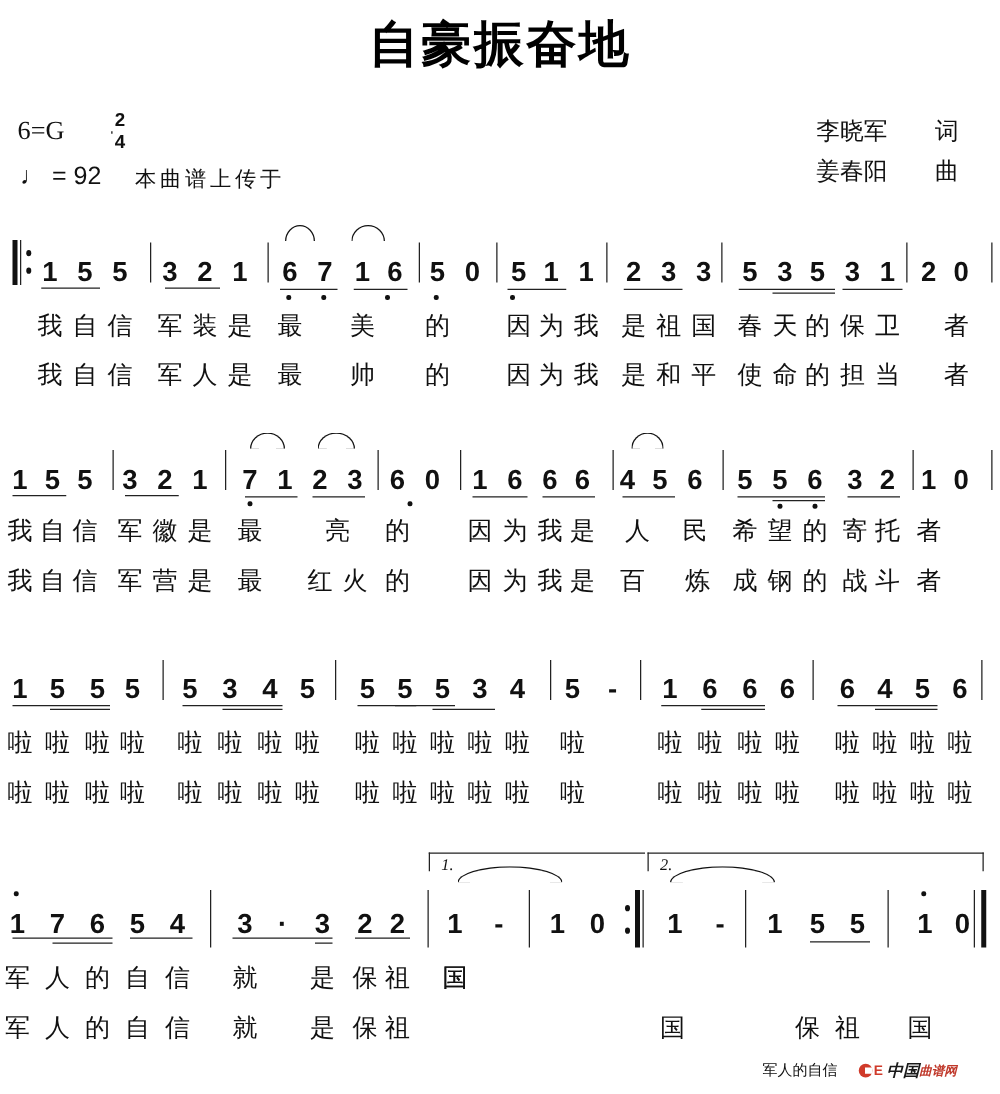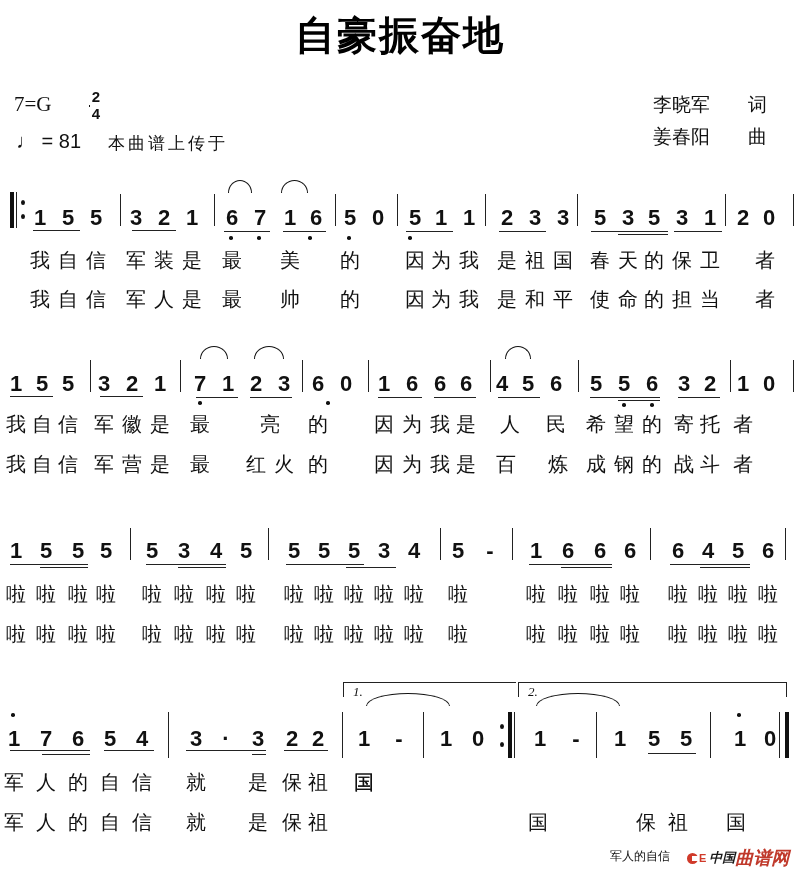--- a/index.html
+++ b/index.html
@@ -23,36 +23,36 @@
   .lyric { position:absolute; font-family:"DejaVu Sans", sans-serif; font-size:20px; width:22px; text-align:center; line-height:24px; }
   .volta { position:absolute; border-top:1.3px solid #222; border-left:1.3px solid #222; height:14px; }
   .volta.right { border-right:1.3px solid #222; }
   .volta-label { position:absolute; font-family:"Liberation Serif", serif; font-style:italic; font-size:13px; }
   .footer { position:absolute; left:610px; top:848px; font-family:"DejaVu Sans", sans-serif; font-size:12px; }
   .logo { position:absolute; left:687px; top:846px; }
   .logo-c { display:inline-block; width:11px; height:11px; border-radius:50%; background:#d03a2a; vertical-align:middle; position:relative; }
   .logo-c:after { content:""; position:absolute; left:5px; top:3px; width:6px; height:5px; background:#fff; }
   .logo-e { display:inline-block; font-family:"Liberation Sans", sans-serif; font-size:11px; color:#d03a2a; font-weight:bold; vertical-align:middle; margin-left:1px; }
   .logo-a { font-family:"DejaVu Sans", sans-serif; font-weight:bold; font-style:italic; font-size:13px; color:#1a1a1a; vertical-align:middle; margin-left:3px; }
-  .logo-b { font-family:Liberation Mono, monospace; font-weight:bold; font-style:italic; font-size:18px; color:#c0392b; vertical-align:middle; }
+  .logo-b { font-family:Liberation Mono, monospace; font-weight:bold; font-style:italic; font-size:10px; color:#c0392b; vertical-align:middle; }
 </style>
 </head>
 <body>
 
 <div class="title">自豪振奋地</div>
 
-<div class="key">7=G</div>
+<div class="key">6=G</div>
 <div class="frac">
   <div>2</div>
   <div class="bar"></div>
   <div>4</div>
 </div>
 <div class="tempo">
   <span>♩</span>
-  <span>= 81</span>
+  <span>= 92</span>
 </div>
 <div class="tempo-mood">本曲谱上传于</div>
 
 <div class="credit" style="top:92px;">
   <span>李晓军</span>
   <span class="role">词</span>
 </div>
 <div class="credit" style="top:124px;">
   <span>姜春阳</span>
   <span class="role">曲</span>

